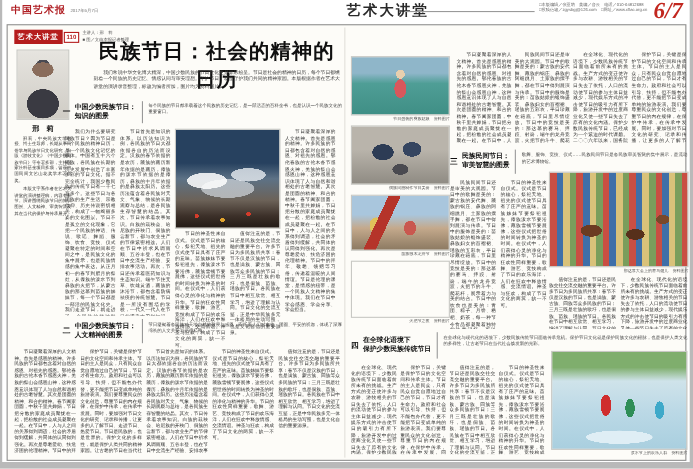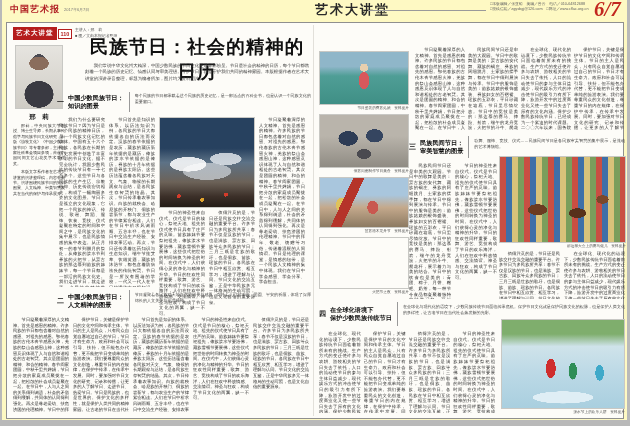--- a/index.html
+++ b/index.html
@@ -1,20 +1,20 @@
 <!DOCTYPE html>
 <html><head>
 <meta charset="utf-8">
 <style>
   html,body{margin:0;padding:0;}
   body{
     width:630px;height:426px;background:#b9b9b9;
     font-family:"Liberation Sans",sans-serif;position:relative;overflow:hidden;
   }
-  .sheet{position:absolute;left:2px;top:0;width:625px;height:420px;background:#fef9c3;}
+  .sheet{position:absolute;left:2px;top:0;width:625px;height:420px;background:#ffffff;}
   
   .mast-logo{position:absolute;left:8px;top:3px;font-family:"Liberation Serif",serif;
     font-weight:bold;font-size:9px;color:#b01f24;letter-spacing:1px;}
   .mast-date{position:absolute;left:62px;top:7px;font-size:4px;color:#777;}
   .mast-center{position:absolute;left:313px;top:1px;font-family:"Liberation Serif",serif;
     font-weight:bold;font-size:13px;color:#2a2a2a;letter-spacing:2px;}
   .mast-line{position:absolute;left:366px;top:10px;width:118px;height:1px;background:#9a9a9a;}
   .mast-meta{position:absolute;left:488px;top:2px;width:100px;font-size:3.8px;line-height:5.4px;color:#666;}
   .page-no{position:absolute;left:592px;top:-3px;font-family:"Liberation Serif",serif;
     font-style:italic;font-weight:bold;font-size:21px;color:#c2271f;}

